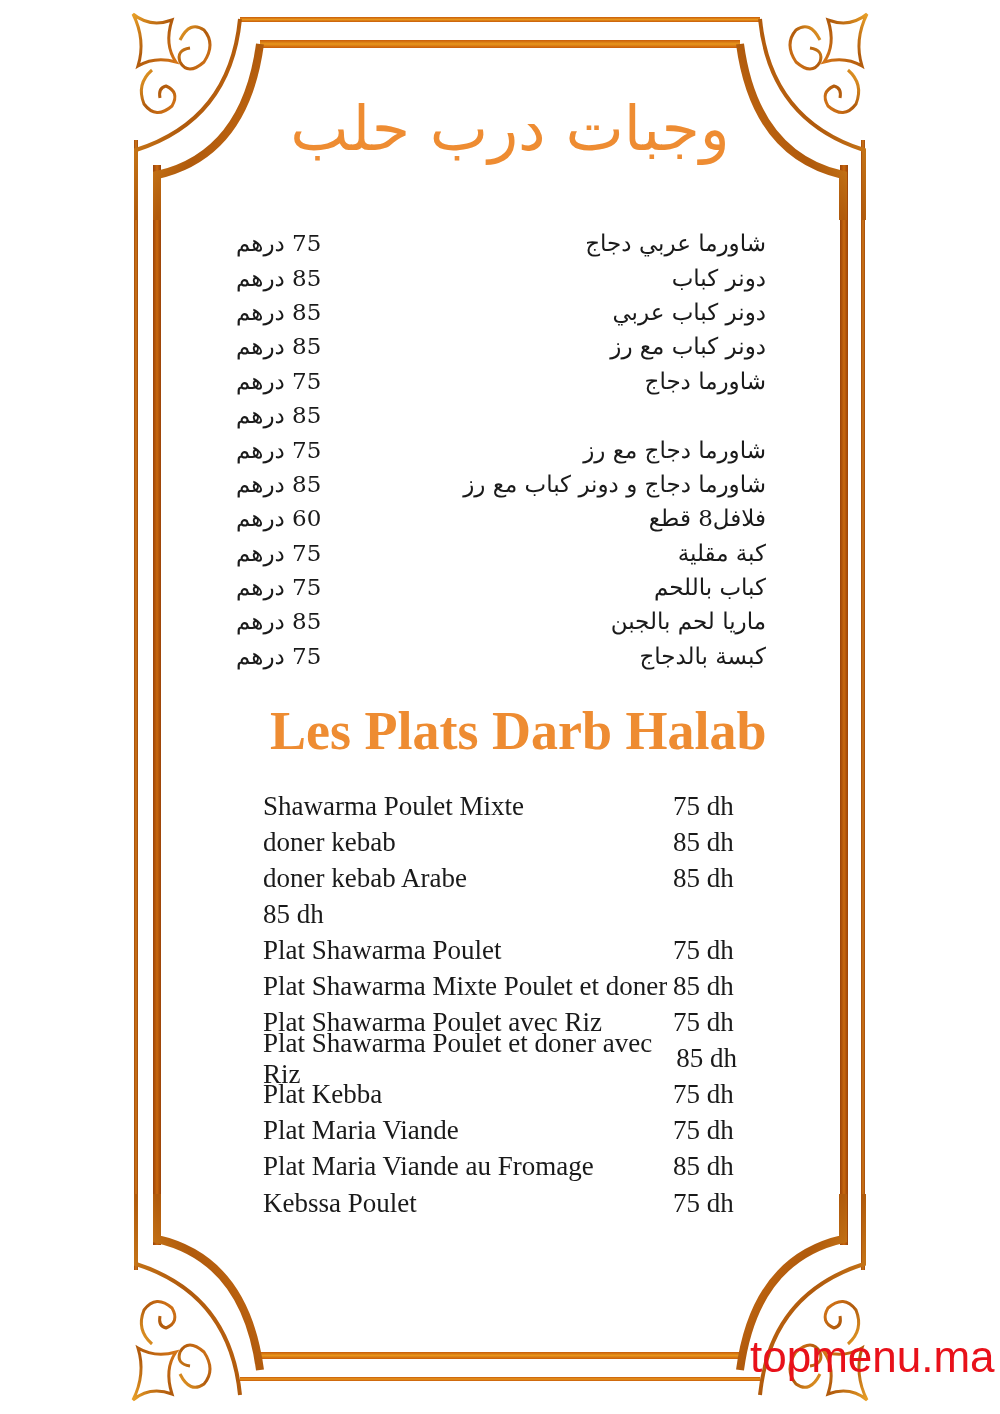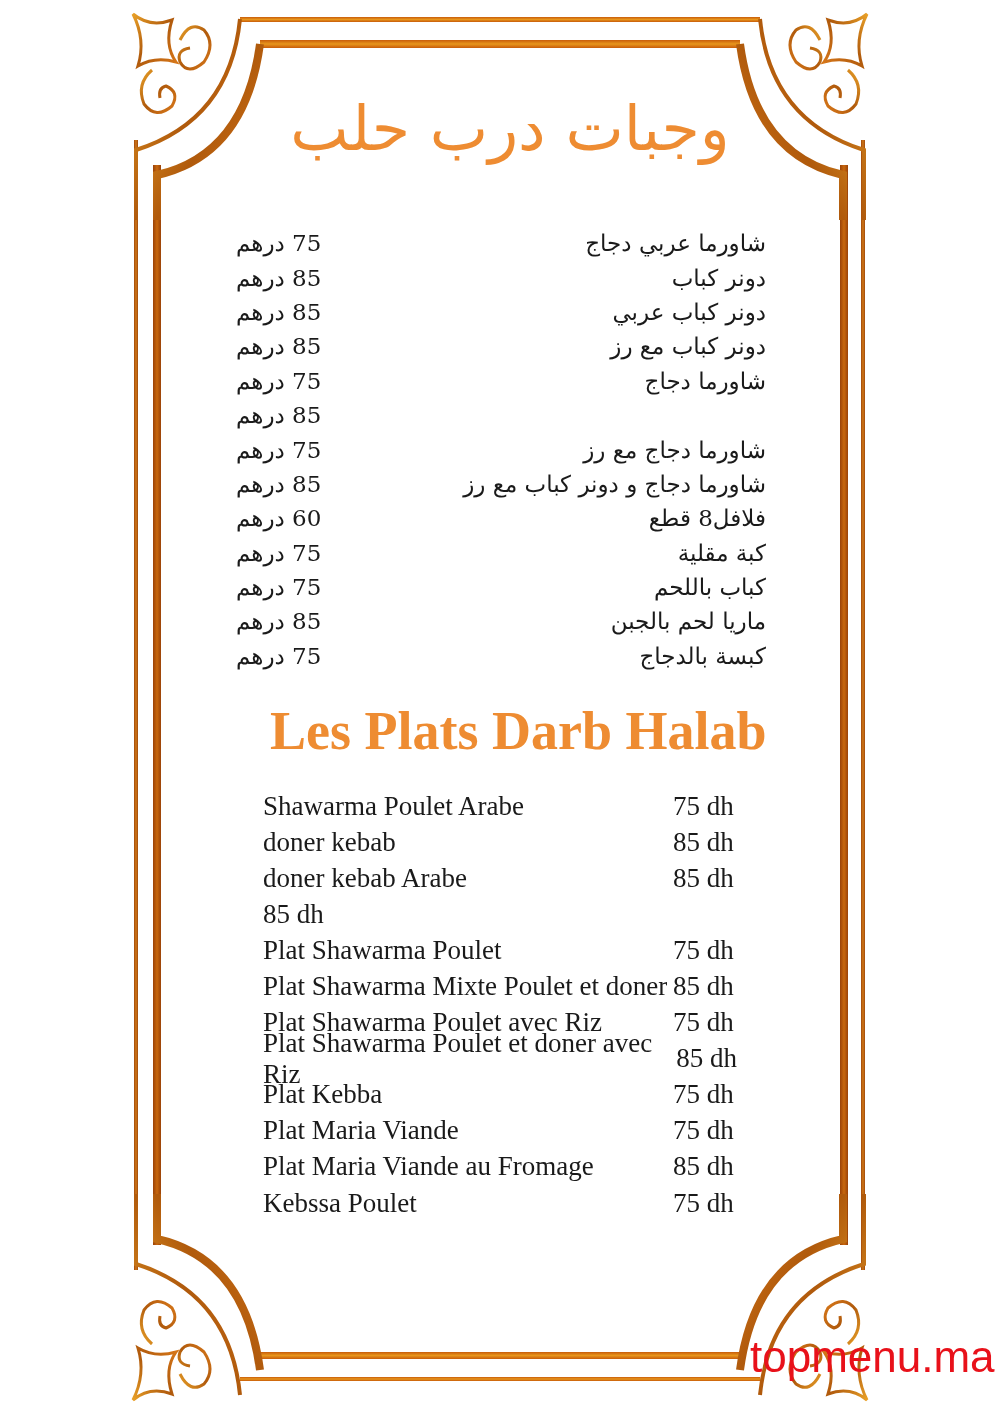--- a/index.html
+++ b/index.html
@@ -154,21 +154,21 @@
   <div class="ar-row">
       <span class="ar-price">75 درهم</span>
       <span class="ar-name">كبسة بالدجاج</span>
     </div>
 </div>
 
 <div class="title-fr">Les Plats Darb Halab</div>
 
 <div class="fr-list">
   <div class="fr-row">
-      <span>Shawarma Poulet Arabe</span>
+      <span>Shawarma Poulet Mixte</span>
       <span class="fr-price">75 dh</span>
     </div>
   <div class="fr-row">
       <span>doner kebab</span>
       <span class="fr-price">85 dh</span>
     </div>
   <div class="fr-row">
       <span>doner kebab Arabe</span>
       <span class="fr-price">85 dh</span>
     </div>

